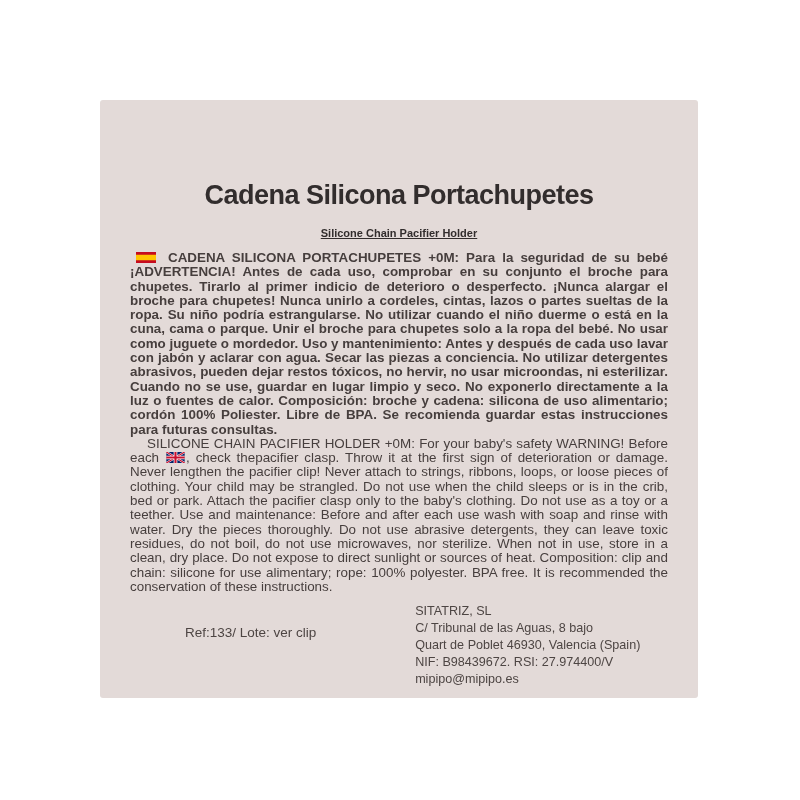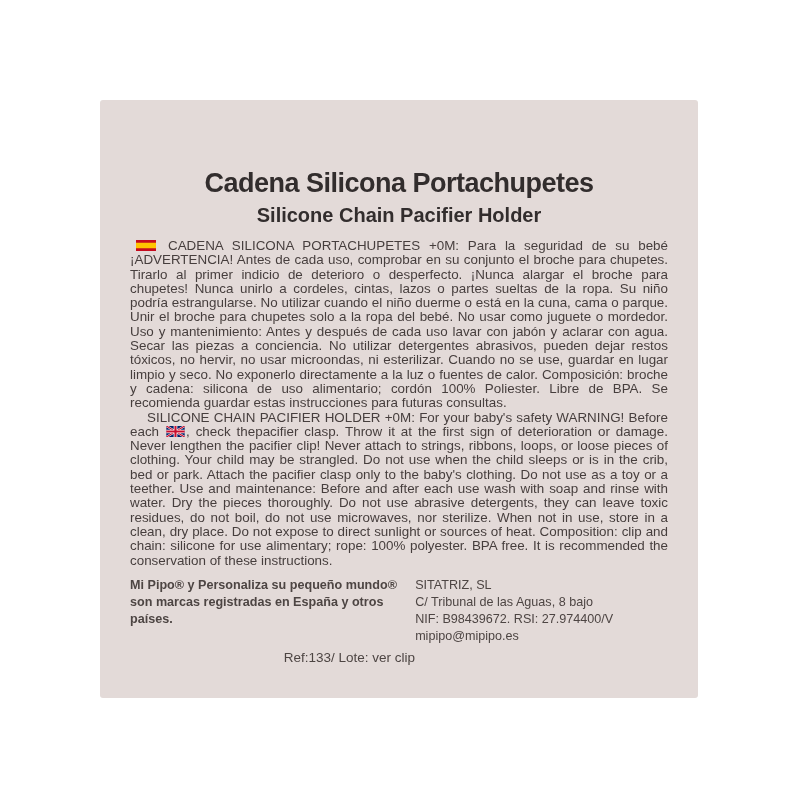--- a/index.html
+++ b/index.html
@@ -13,42 +13,43 @@
   .label {
     position: absolute;
     left: 100px; top: 100px;
     width: 598px; height: 598px;
     background: var(--label-bg, #e3dad8);
     border-radius: 3px;
     padding: 64px 30px 0 30px;
     color: var(--body-text, #463e3d);
   }
   .title {
-    margin: 4px;
+    margin: 16px;
     font-size: 27px;
     font-weight: 700;
     letter-spacing: -0.5px;
     text-align: center;
     color: var(--title-text, #322d2d);
   }
   .subtitle {
     margin: 5px 0 0 0;
-    font-size: 20px;
+    font-size: 11px;
     font-weight: 700;
     text-align: center;
     color: var(--title-text, #322d2d);
+    text-decoration: underline;
   }
   .bodytext {
     margin-top: 12px;
     font-size: 13.4px;
     line-height: 14.3px;
     text-align: justify;
   }
   .para { margin: 0; }
-  .para-es { text-indent: 6px; }
+  .para-es { text-indent: 6px; font-weight: bold; }
   .para-en { text-indent: 17px; }
   .flag { display: inline-block; text-indent: 0; line-height: 0; }
   .flag svg { vertical-align: -1px; }
   .flag-es { margin-right: 12px; }
   .flag-en { margin: 0 1px; }
   .norm {
     margin-top: 15px;
     font-size: 14.5px;
     font-weight: 700;
     letter-spacing: -0.2px;
@@ -63,21 +64,20 @@
     line-height: 17px;
     color: var(--footer-text, #4d4543);
   }
   .foot-left { width: 53%; }
   .trademark { font-weight: 700; }
   .ref {
     margin-top: 21px;
     margin-left: 55px;
     font-size: 13.5px;
     font-weight: 400;
-    text-align: right;
   }
   .foot-right { flex: 1; }
 </style>
 </head>
 <body>
 
 <div class="label">
 
   <h1 class="title">Cadena Silicona Portachupetes</h1>
   <h2 class="subtitle">Silicone Chain Pacifier Holder</h2>
@@ -101,24 +101,24 @@
           <path d="M30,0 L30,36 M0,18 L60,18" fill="none" stroke-width="12" stroke="#ffffff"></path>
           <path d="M30,0 L30,36 M0,18 L60,18" fill="none" stroke-width="7" stroke="#c8102e"></path>
         </svg>
       </span><span>, check thepacifier clasp. Throw it at the first sign of deterioration or damage. Never lengthen the pacifier clip! Never attach to strings, ribbons, loops, or loose pieces of clothing. Your child may be strangled. Do not use when the child sleeps or is in the crib, bed or park. Attach the pacifier clasp only to the baby's clothing. Do not use as a toy or a teether. Use and maintenance: Before and after each use wash with soap and rinse with water. Dry the pieces thoroughly. Do not use abrasive detergents, they can leave toxic residues, do not boil, do not use microwaves, nor sterilize. When not in use, store in a clean, dry place. Do not expose to direct sunlight or sources of heat. Composition: clip and chain: silicone for use alimentary; rope: 100% polyester. BPA free. It is recommended the conservation of these instructions.</span>
     </p>
   </div>
 
 
   <div class="footer">
     <div class="foot-left">
-      <div class="trademark">Mi Pipo® y Personaliza su pequeño mundo® son marcas registradas en España y otros países.</div>
       <div class="ref">Ref:133/ Lote: ver clip</div>
     </div>
     <div class="foot-right">
       <div>SITATRIZ, SL</div>
       <div>C/ Tribunal de las Aguas, 8 bajo</div>
+      <div>Quart de Poblet 46930, Valencia (Spain)</div>
       <div>NIF: B98439672. RSI: 27.974400/V</div>
       <div>mipipo@mipipo.es</div>
     </div>
   </div>
 
 </div>
 
 </body></html>

